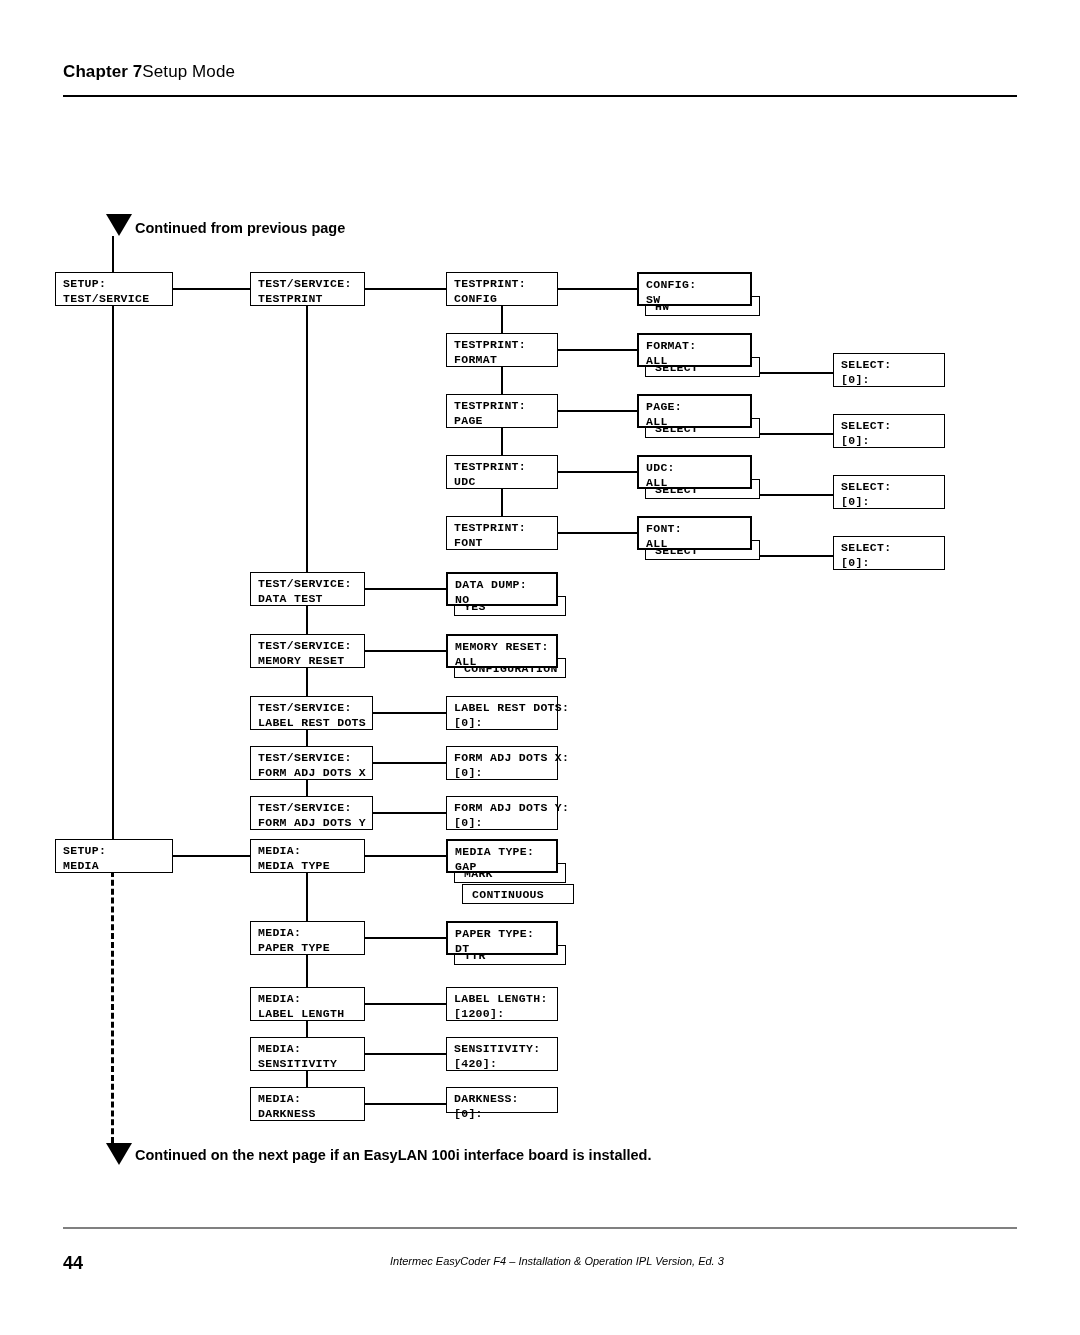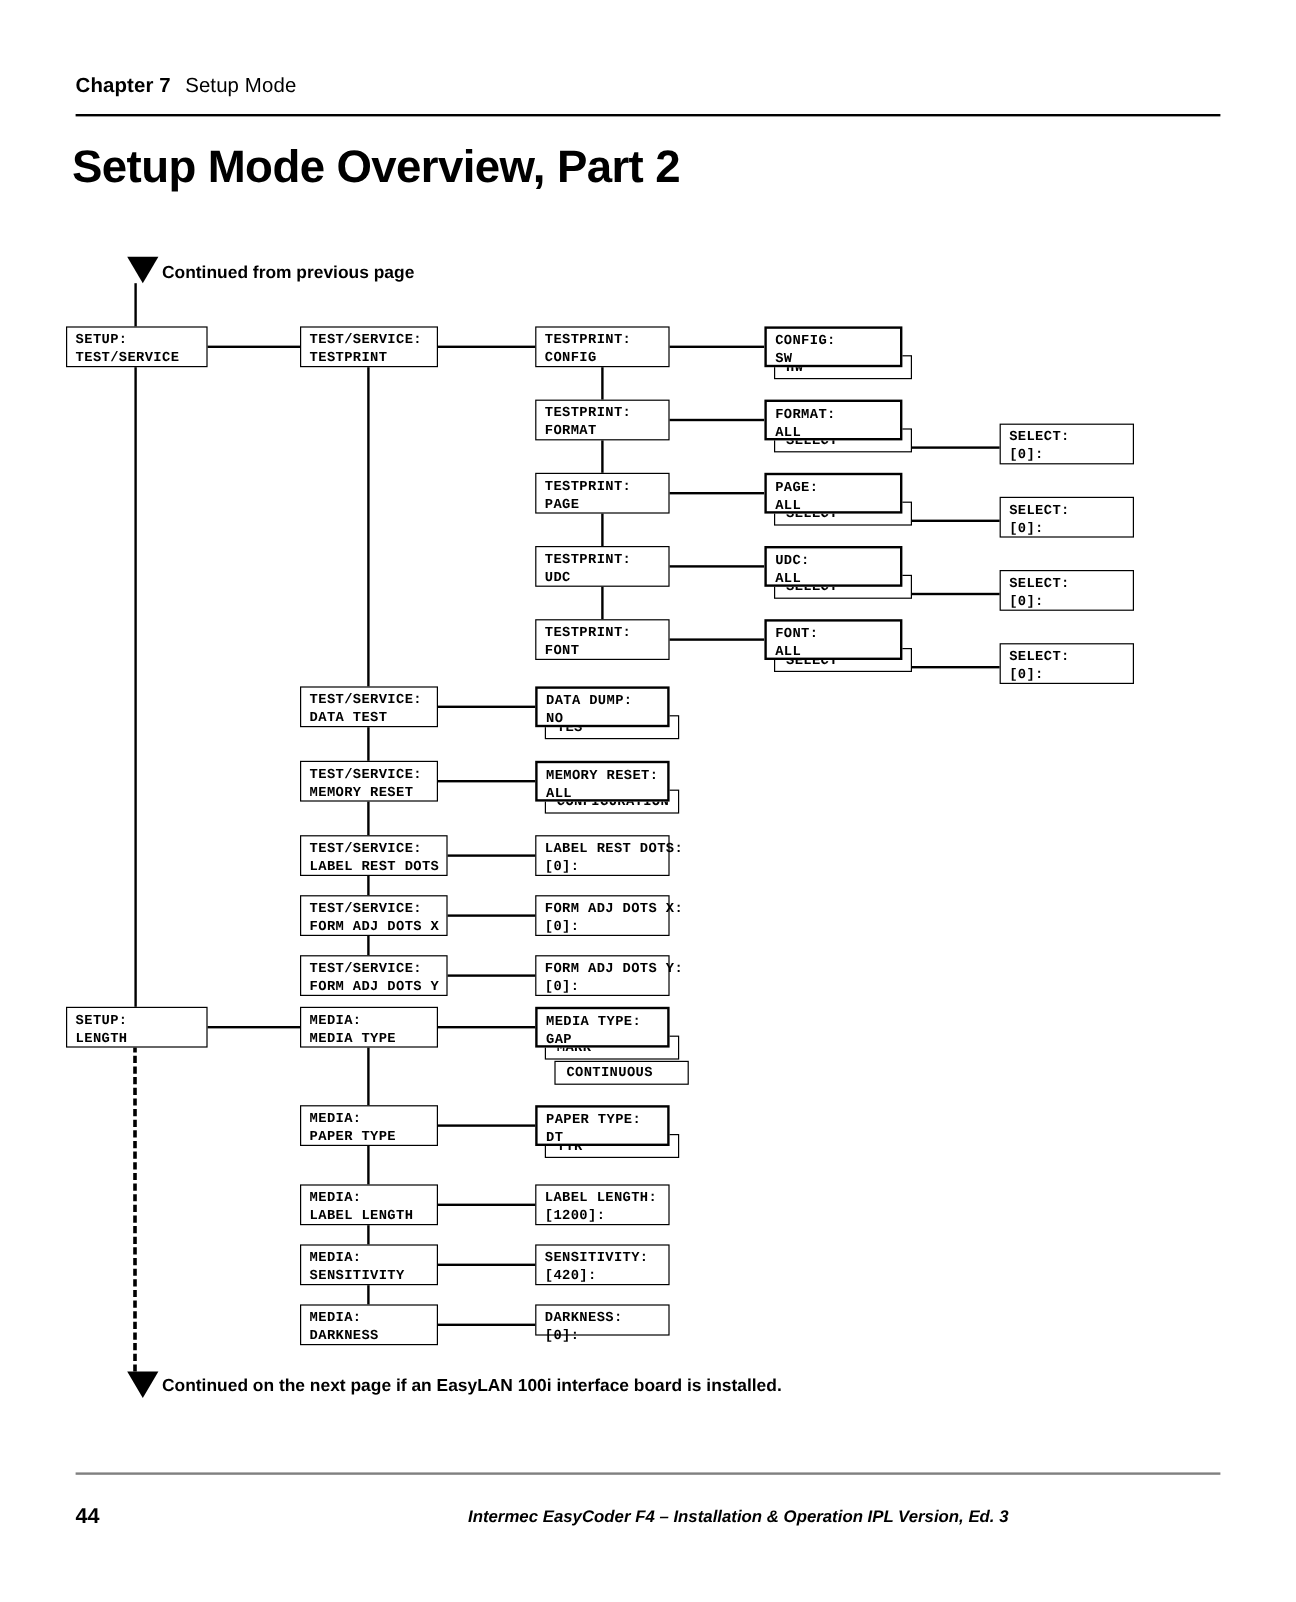--- a/index.html
+++ b/index.html
@@ -9,21 +9,21 @@
     font-family:"Liberation Sans", sans-serif;
     color:#000;
     position:relative;
     overflow:hidden;
   }
   .page{position:absolute;inset:0;}
 
   
   .hdr{position:absolute;left:63px;top:62px;font-size:17px;letter-spacing:.1px;}
   .hdr b{font-weight:bold;}
-  .hdr span.sub{font-weight:normal;margin-left:12px;}
+  .hdr span.sub{font-weight:normal;}
   .hdr-rule{position:absolute;left:63px;top:95px;width:954px;height:2px;background:#000;}
   .title{position:absolute;left:60px;top:119px;font-size:38px;font-weight:bold;letter-spacing:-.5px;}
 
   
   .note{position:absolute;font-size:14.5px;font-weight:bold;white-space:nowrap;}
   .note-top{left:135px;top:220px;}
   .note-bot{left:135px;top:1147px;}
   .tri{position:absolute;width:0;height:0;border-left:13px solid transparent;border-right:13px solid transparent;border-top:22px solid #000;}
   .tri-top{left:106px;top:214px;}
   .tri-bot{left:106px;top:1143px;}
@@ -51,32 +51,31 @@
 
   .ln{position:absolute;background:#000;}
   .lnh{height:2.4px;}
   .lnv{width:2.4px;}
 
   .dash{position:absolute;width:0;border-left:3.4px dashed #000;}
 
   
   .ft-rule{position:absolute;left:63px;top:1227px;width:954px;height:1.6px;background:#808080;}
   .ft-page{position:absolute;left:63px;top:1253px;font-size:18px;font-weight:bold;}
-  .ft-txt{position:absolute;left:390px;top:1255px;font-size:14px;font-style:italic;font-weight:bold;white-space:nowrap;}
+  .ft-txt{position:absolute;left:390px;top:1255px;font-size:11px;font-style:italic;font-weight:normal;white-space:nowrap;}
 </style>
 </head>
 <body>
 
 <div class="page">
 
   <div class="hdr">
     <b>Chapter 7</b><span class="sub">Setup Mode</span>
   </div>
   <div class="hdr-rule"></div>
-  <div class="title">Setup Mode Overview, Part 2</div>
 
   <div class="tri tri-top"></div>
   <div class="note note-top">Continued from previous page</div>
 
   <div class="tri tri-bot"></div>
   <div class="note note-bot">Continued on the next page if an EasyLAN 100i interface board is installed.</div>
 
   <div class="diagram">
 
     <div class="ln lnv" style="left:112px;top:236px;height:37px;"></div>
@@ -120,21 +119,21 @@
     <div class="ln lnh" style="left:364px;top:1053px;width:86px;"></div>
     <div class="ln lnh" style="left:364px;top:1103px;width:86px;"></div>
 
     <div class="bx" style="left:55px;top:272px;width:118px;height:34px;">
       <span class="l1">SETUP:</span>
       <span class="l2">TEST/SERVICE</span>
     </div>
 
     <div class="bx" style="left:55px;top:839px;width:118px;height:34px;">
       <span class="l1">SETUP:</span>
-      <span class="l2">LENGTH</span>
+      <span class="l2">MEDIA</span>
     </div>
 
     <div class="bx" style="left:250px;top:272px;width:115px;height:34px;">
       <span class="l1">TEST/SERVICE:</span>
       <span class="l2">TESTPRINT</span>
     </div>
 
     <div class="bx" style="left:250px;top:572px;width:115px;height:34px;">
       <span class="l1">TEST/SERVICE:</span>
       <span class="l2">DATA TEST</span>

